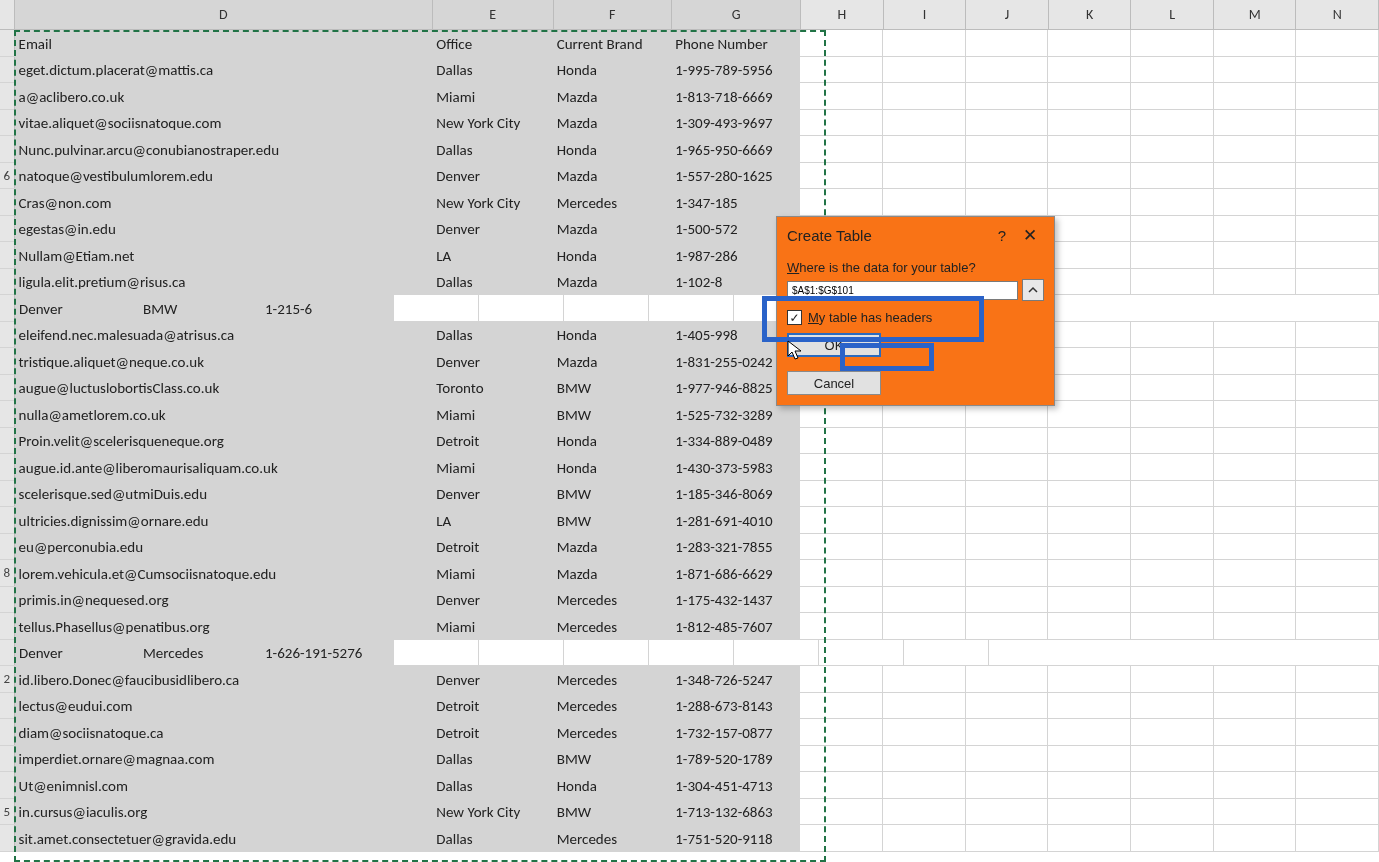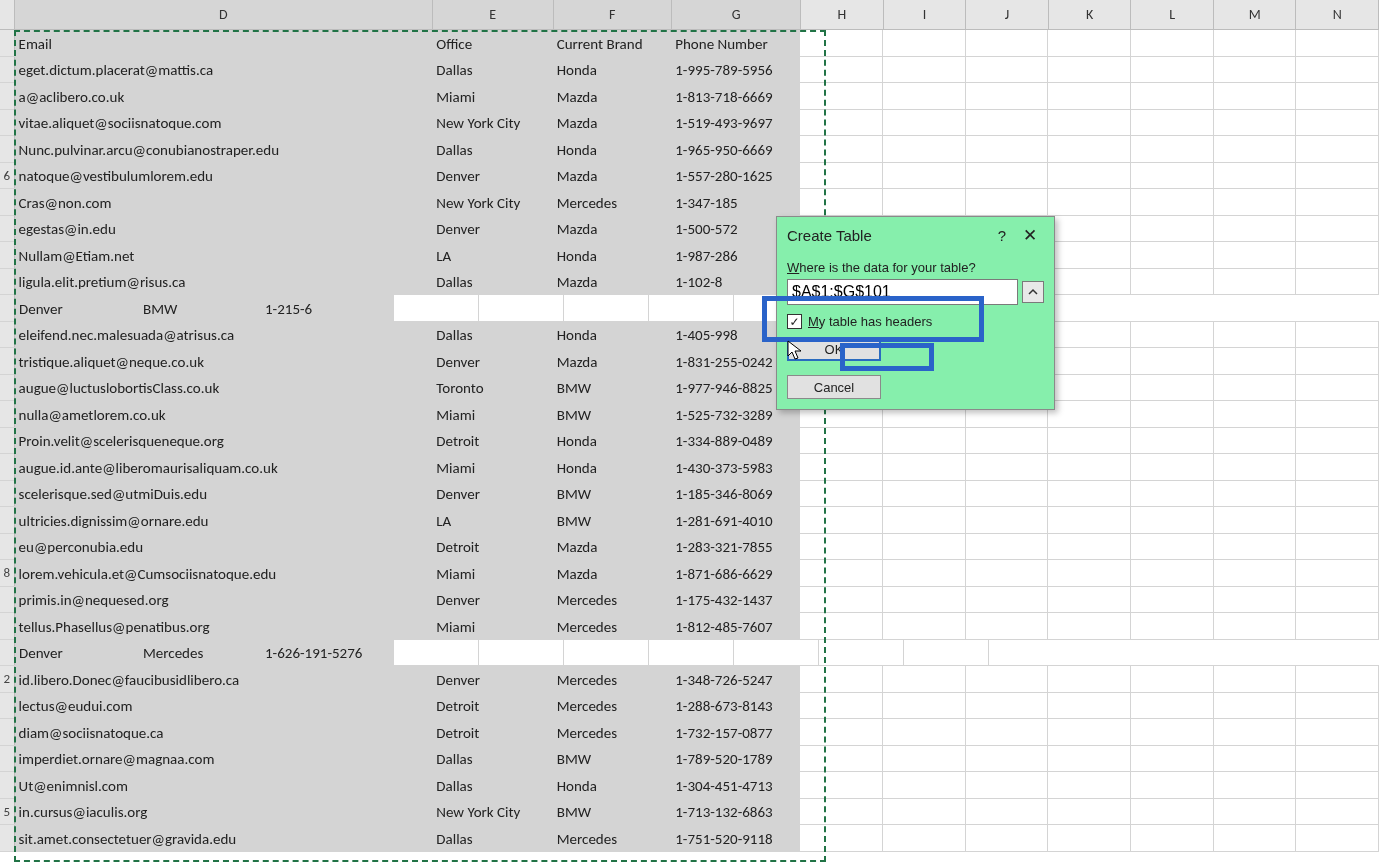--- a/index.html
+++ b/index.html
@@ -79,21 +79,21 @@
       border: 2px dashed #217346;
       box-sizing: border-box;
     }
     
     
     .dialog {
       position: absolute;
       top: 216px;
       left: 776px;
       width: 279px;
-      background: #86efac;
+      background: #f97316;
       border: 1px solid #8a8a8a;
       box-shadow: 3px 3px 6px rgba(0,0,0,0.25);
       z-index: 100;
       font-family: "Segoe UI", Arial, sans-serif;
     }
     .dialog-title {
       display: flex;
       align-items: center;
       padding: 8px 10px 8px 10px;
       font-size: 15px;
@@ -103,21 +103,21 @@
     .dialog-title .help-icon { width: 28px; text-align: center; font-size: 15px; cursor: default; }
     .dialog-title .close-icon { width: 28px; text-align: center; font-size: 17px; cursor: default; }
     .dialog-body { padding: 6px 10px 10px 10px; font-size: 13px; color: #222; }
     .prompt { padding-bottom: 4px; }
     .prompt .ul { text-decoration: underline; }
     .range-row { display: flex; gap: 4px; align-items: center; margin-bottom: 6px; }
     .range-input {
       flex: 1;
       border: 1px solid #7a7a7a;
       padding: 3px 4px;
-      font-size: 16px;
+      font-size: 10px;
       font-family: inherit;
       background: #fff;
       position: relative;
     }
     .range-button {
       width: 22px; height: 22px;
       border: 1px solid #7a7a7a;
       background: #e8e8e8;
       display: flex; align-items: center; justify-content: center;
       font-size: 12px;
@@ -222,21 +222,21 @@
         <div class="cell col-K"></div>
         <div class="cell col-L"></div>
         <div class="cell col-M"></div>
         <div class="cell col-N"></div>
       </div>
       <div class="row">
         <div class="rownum"></div>
         <div class="cell col-D sel">vitae.aliquet@sociisnatoque.com</div>
         <div class="cell col-E sel">New York City</div>
         <div class="cell col-F sel">Mazda</div>
-        <div class="cell col-G sel">1-519-493-9697</div>
+        <div class="cell col-G sel">1-309-493-9697</div>
         <div class="cell col-H"></div>
         <div class="cell col-I"></div>
         <div class="cell col-J"></div>
         <div class="cell col-K"></div>
         <div class="cell col-L"></div>
         <div class="cell col-M"></div>
         <div class="cell col-N"></div>
       </div>
       <div class="row">
         <div class="rownum"></div>

